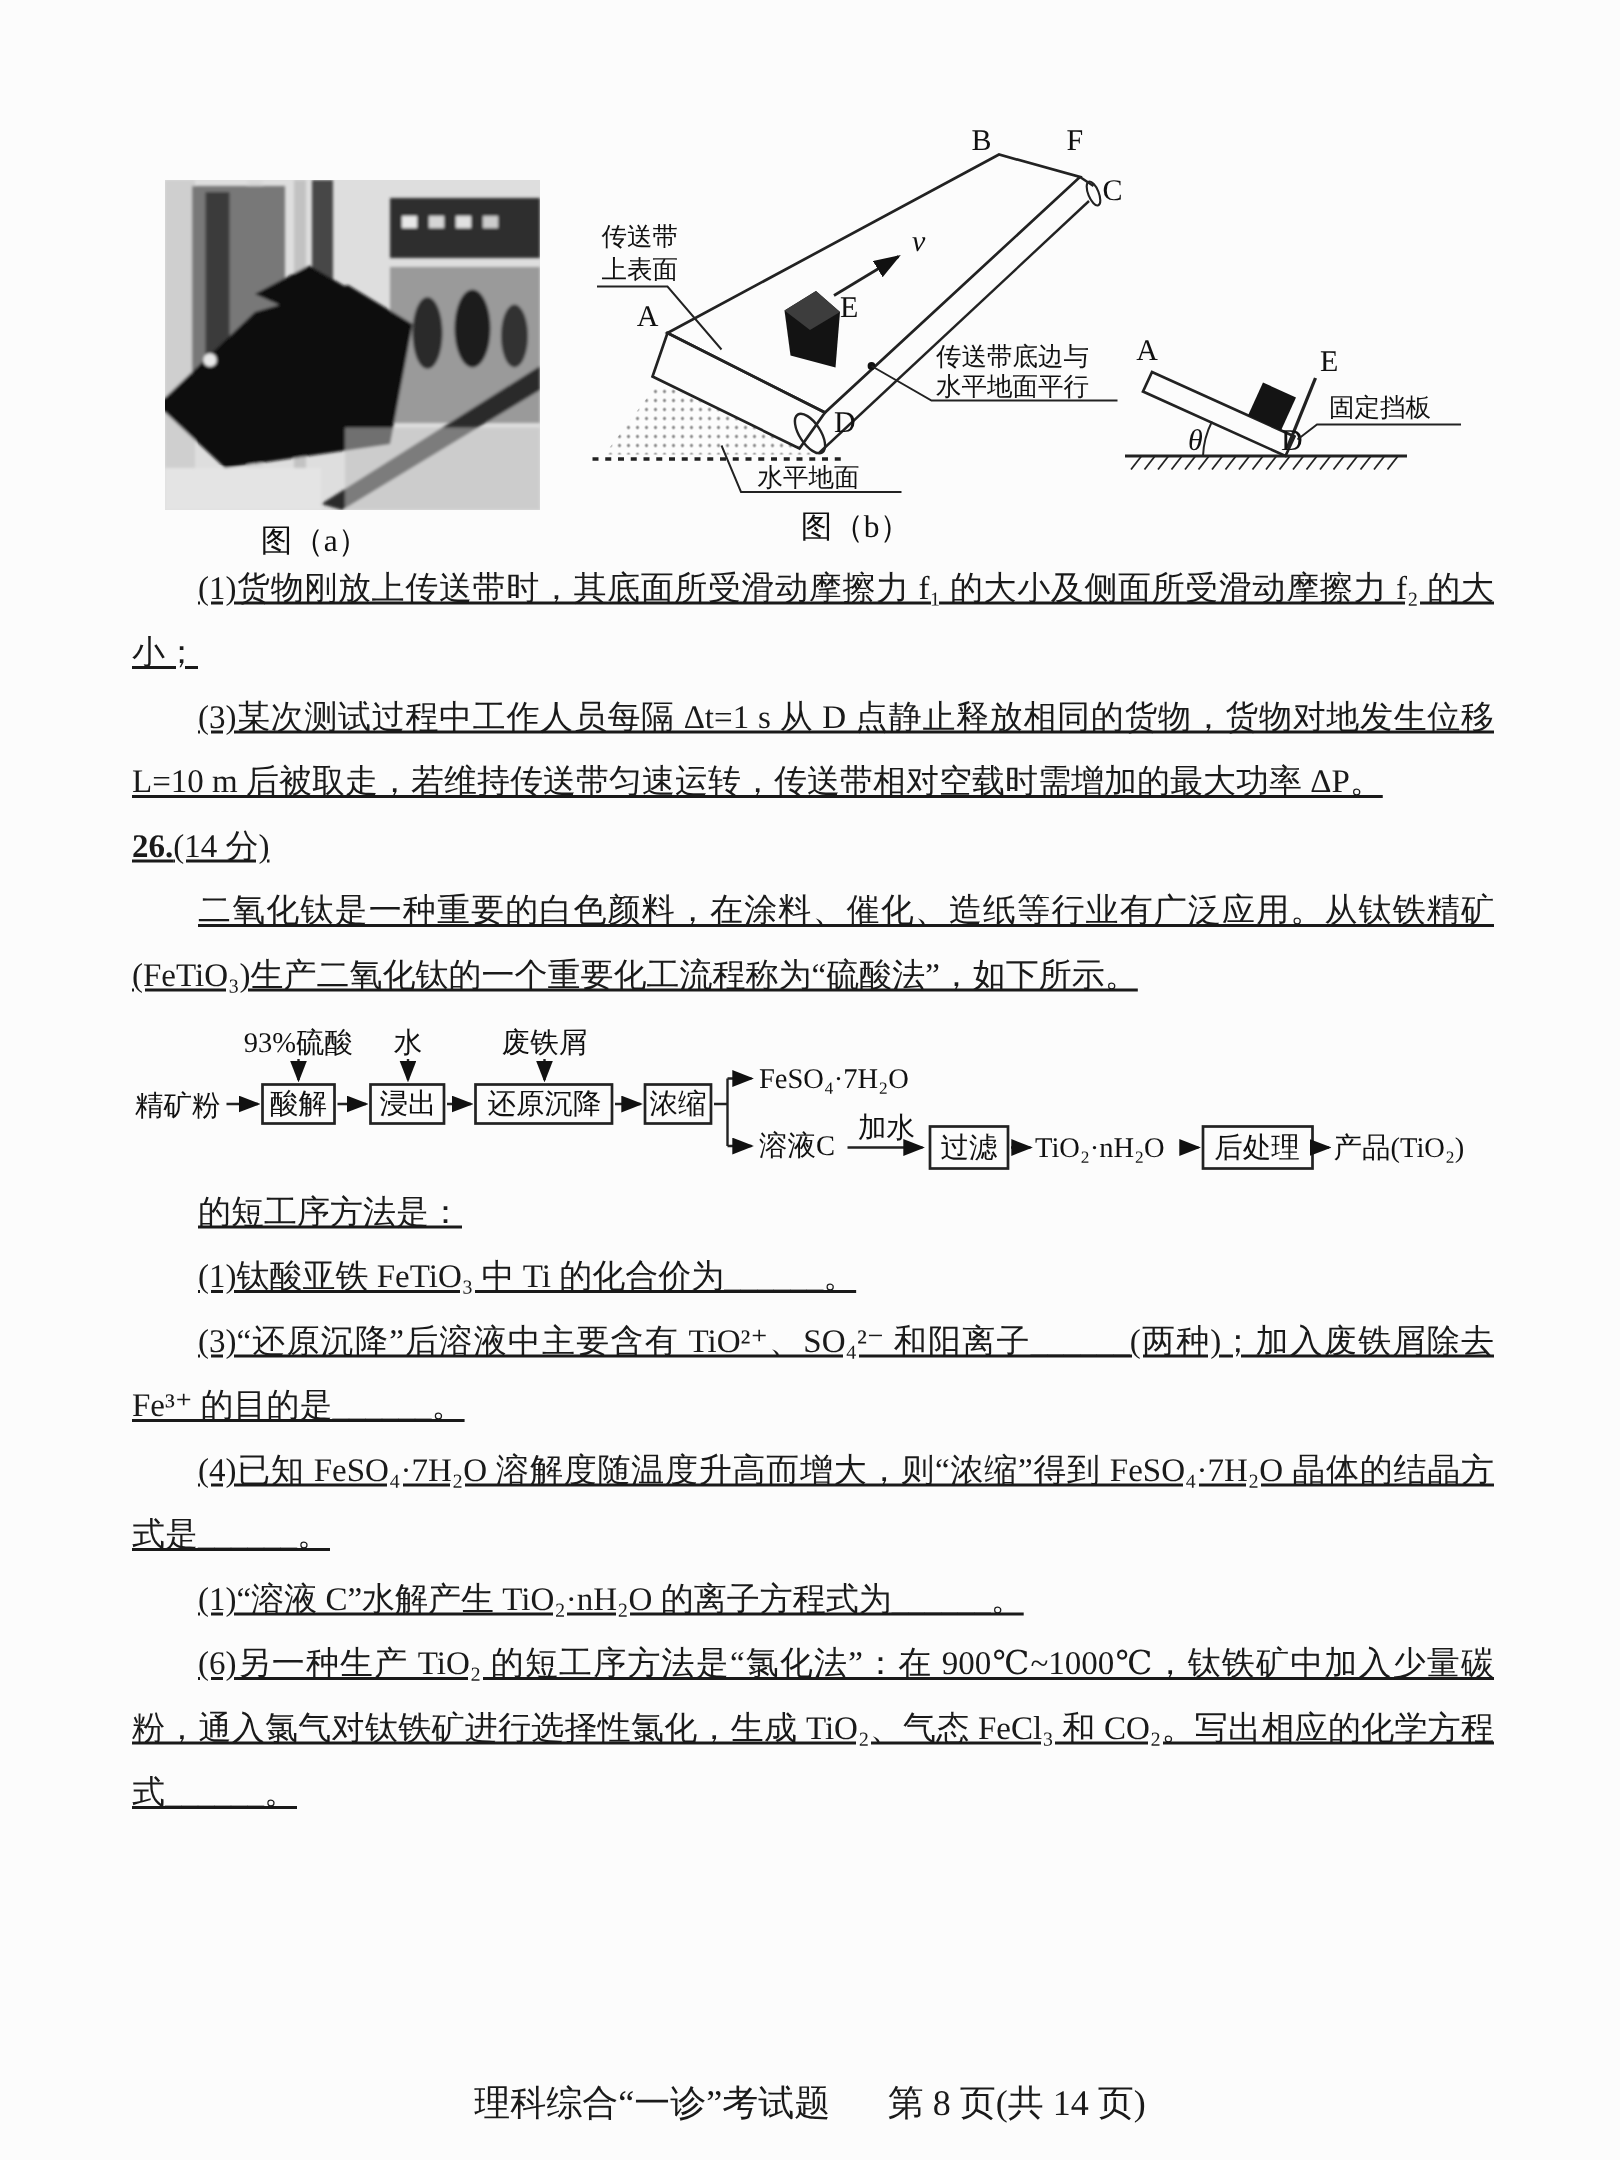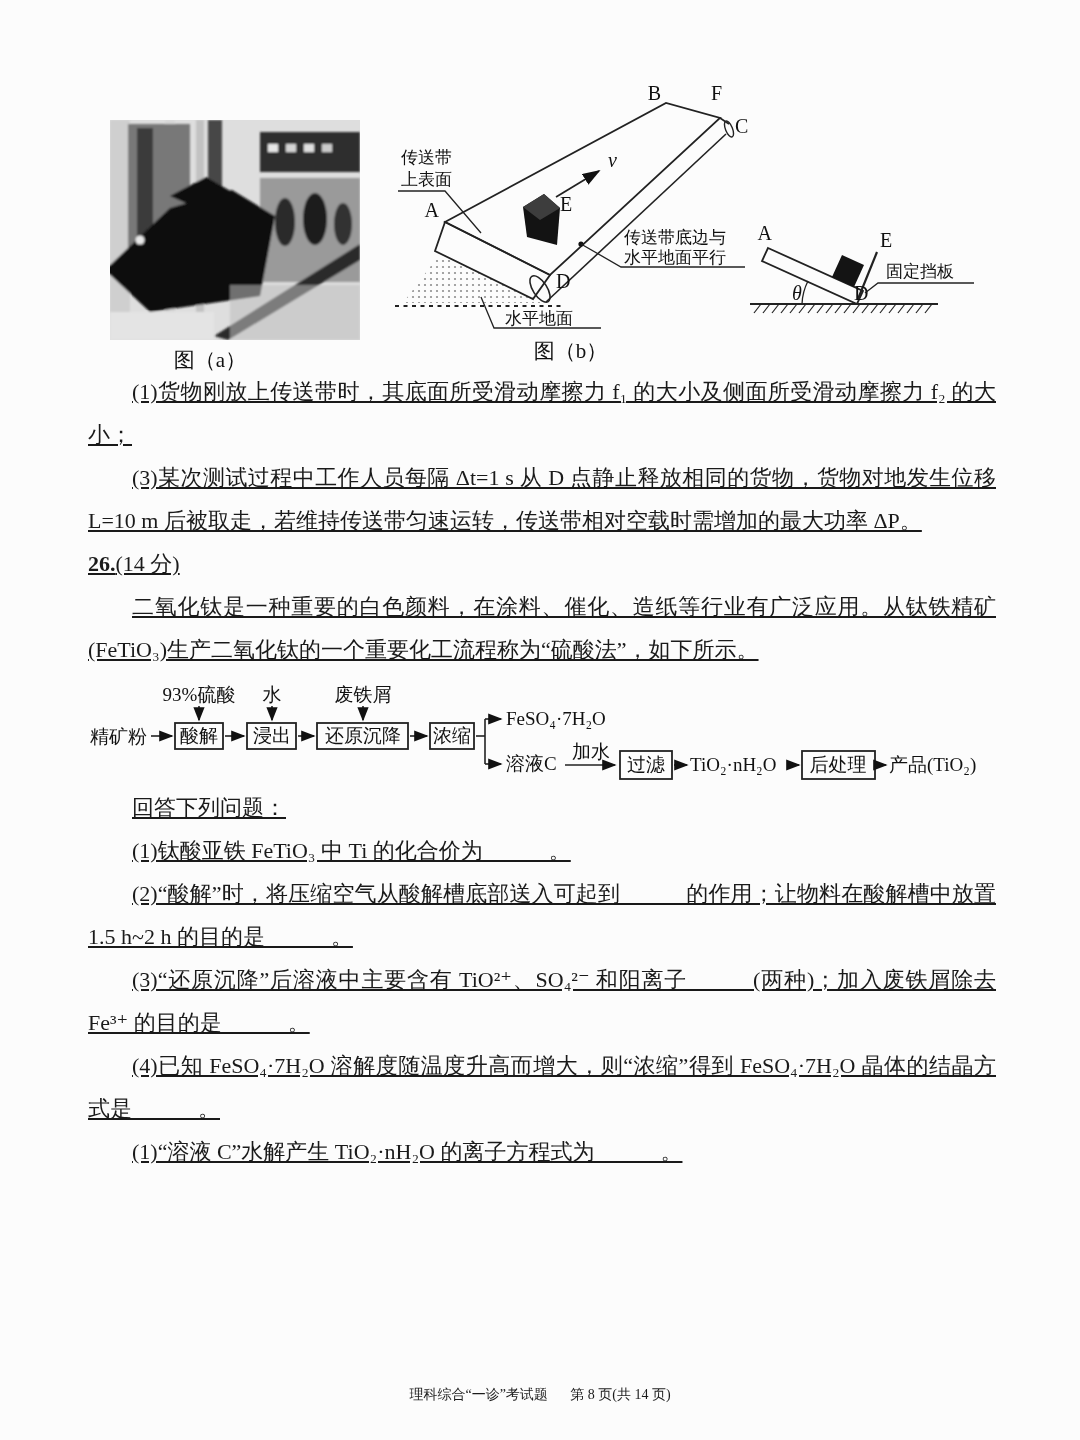--- a/index.html
+++ b/index.html
@@ -19,21 +19,21 @@
   .textcol p.noindent{text-indent:0;}
   .q26num{font-weight:bold;}
   svg{display:block;}
   svg text{font-size:18px;fill:#111;font-family:"Liberation Serif","DejaVu Serif",serif;}
   text.pt{font-size:20px;}
   text.small{font-size:17px;}
   text.ital{font-style:italic;}
   .flow{margin:8px 0 2px 0;}
   .flow text{font-size:19px;}
   .flow text.boxed{font-size:19px;}
-  .footer{position:absolute;left:0;top:1386px;width:100%;text-align:center;font-size:14px;}
+  .footer{position:absolute;left:0;top:1386px;width:100%;text-align:center;font-size:24px;}
   .footer .pginfo{padding-left:1.6em;}
   .ln{stroke:#222;fill:none;}
 </style>
 </head>
 <body>
 
 <div class="page">
 
   <div class="fig" id="fig-a">
     <svg width="250" height="220" viewBox="0 0 250 220">
@@ -239,25 +239,25 @@
       <text x="602" y="92">TiO₂·nH₂O</text>
       <line x1="700" y1="86" x2="711" y2="86" class="ln" stroke-width="1.6" marker-end="url(#ahf)"></line>
 
       <rect x="714" y="72" width="73" height="28" class="ln" stroke-width="1.8"></rect>
       <text x="750" y="92" text-anchor="middle" class="boxed">后处理</text>
       <line x1="789" y1="86" x2="798" y2="86" class="ln" stroke-width="1.6" marker-end="url(#ahf)"></line>
 
       <text x="801" y="92">产品(TiO₂)</text>
     </svg>
 
-    <p>回答下列问题：</p>
+    <p>的短工序方法是：</p>
     <p>(1)钛酸亚铁 FeTiO₃ 中 Ti 的化合价为______。</p>
-    <p>(2)“酸解”时，将压缩空气从酸解槽底部送入可起到______的作用；让物料在酸解槽中放置 1.5 h~2 h 的目的是______。</p>
     <p>(3)“还原沉降”后溶液中主要含有 TiO²⁺、SO₄²⁻ 和阳离子______(两种)；加入废铁屑除去 Fe³⁺ 的目的是______。</p>
     <p>(4)已知 FeSO₄·7H₂O 溶解度随温度升高而增大，则“浓缩”得到 FeSO₄·7H₂O 晶体的结晶方式是______。</p>
     <p>(1)“溶液 C”水解产生 TiO₂·nH₂O 的离子方程式为______。</p>
+    <p>(6)另一种生产 TiO₂ 的短工序方法是“氯化法”：在 900℃~1000℃，钛铁矿中加入少量碳粉，通入氯气对钛铁矿进行选择性氯化，生成 TiO₂、气态 FeCl₃ 和 CO₂。写出相应的化学方程式______。</p>
   </div>
 
   <div class="footer">
     <span>理科综合“一诊”考试题</span><span class="pginfo">第 8 页(共 14 页)</span>
   </div>
 
 </div>
 
 </body></html>

